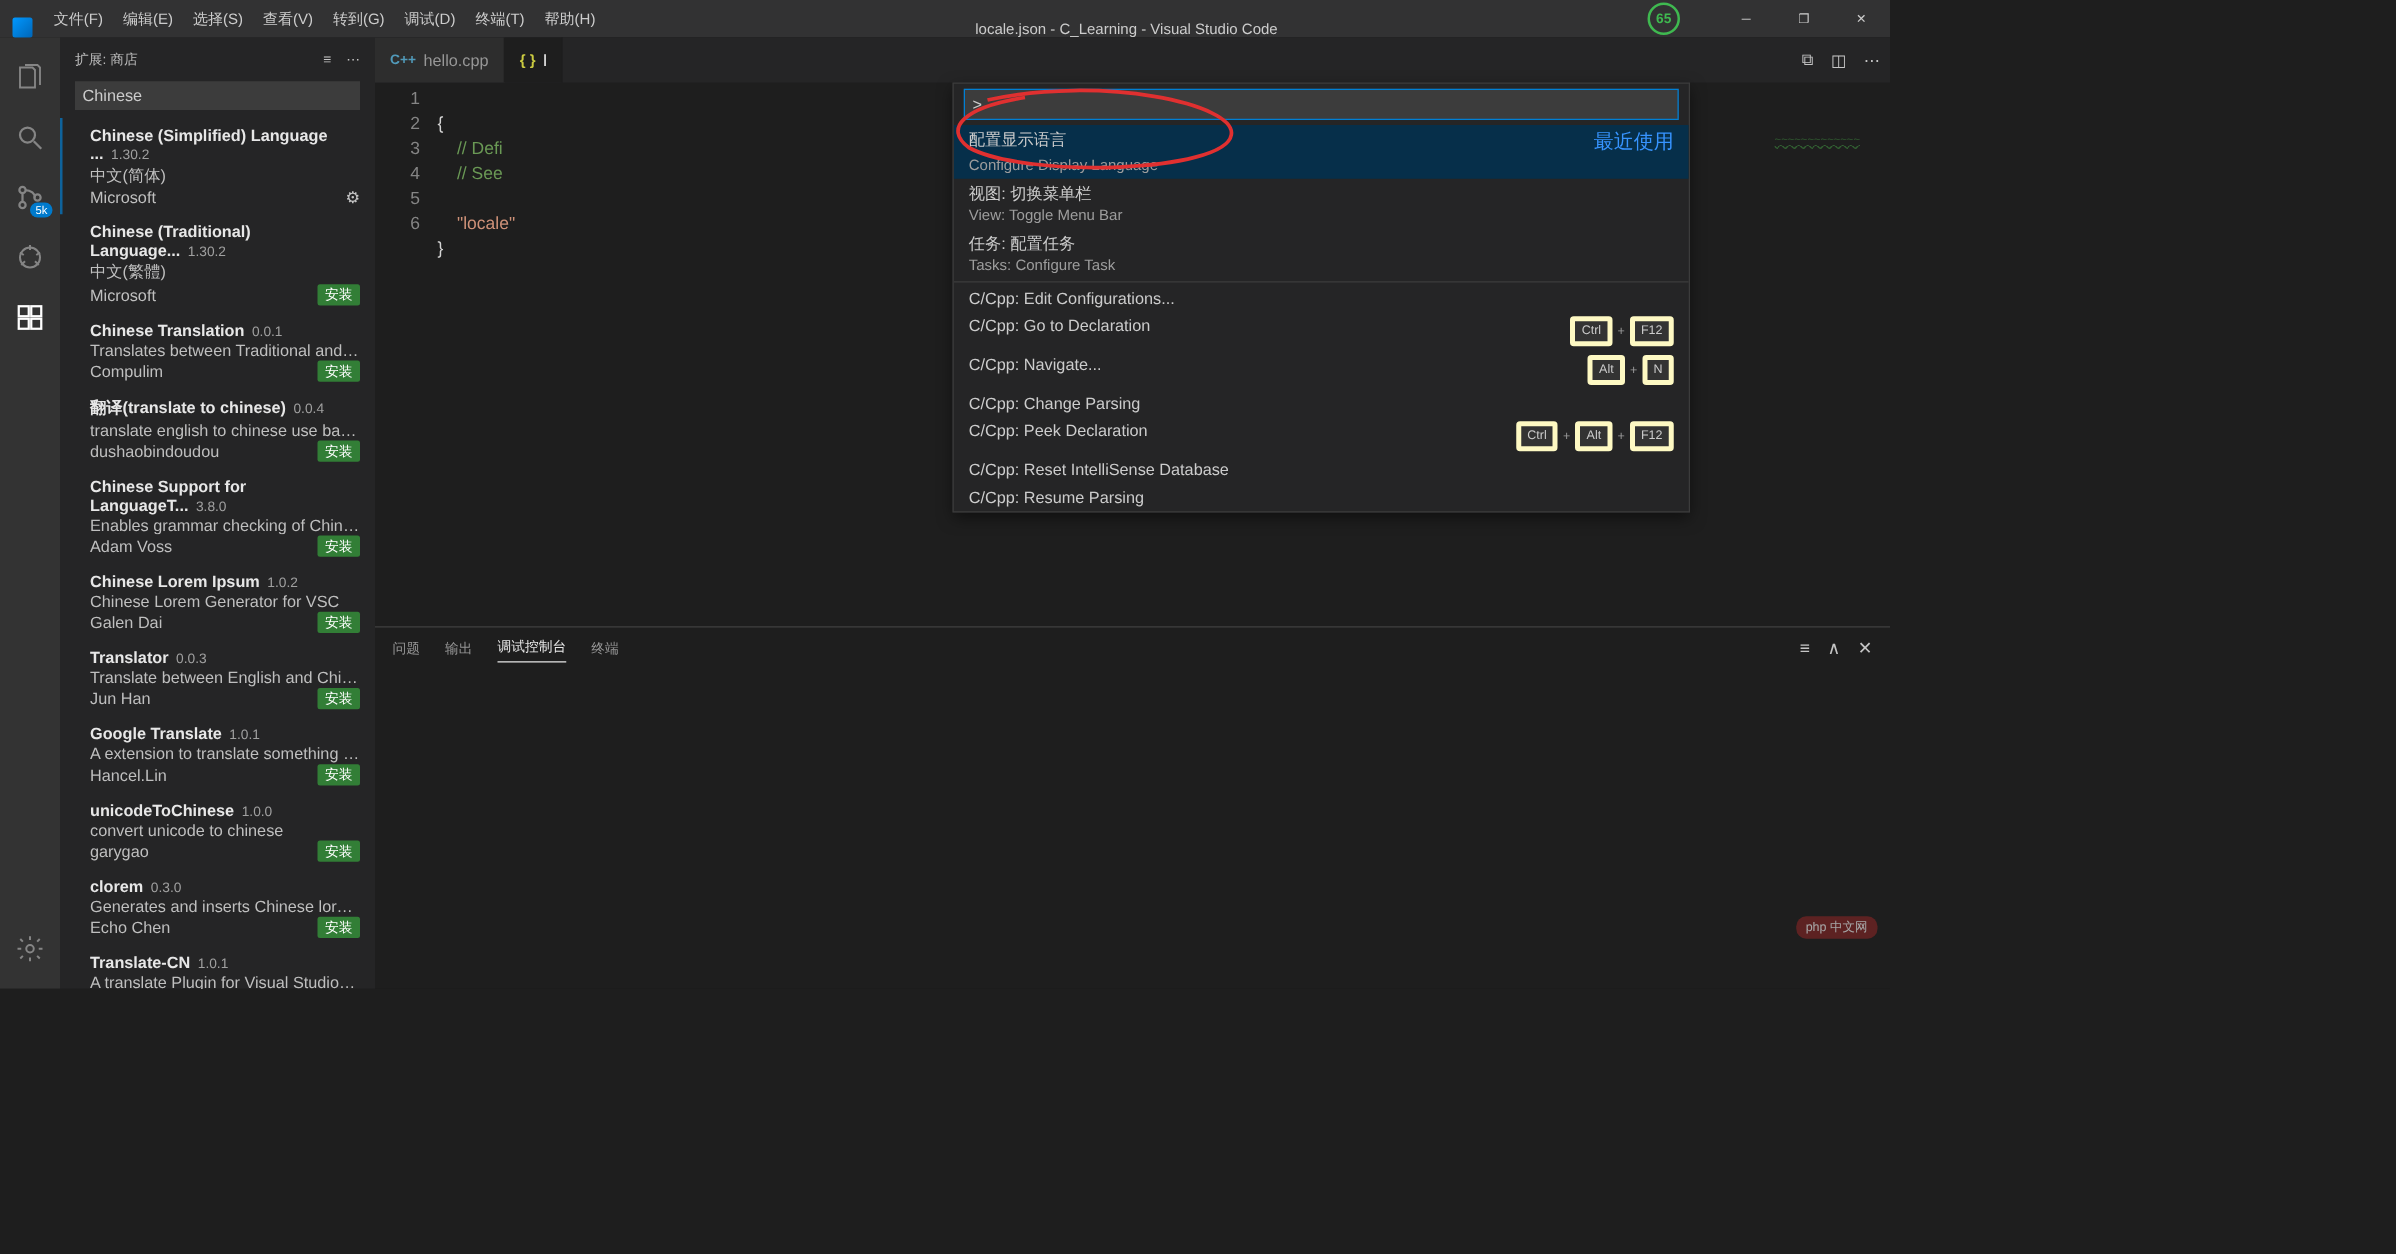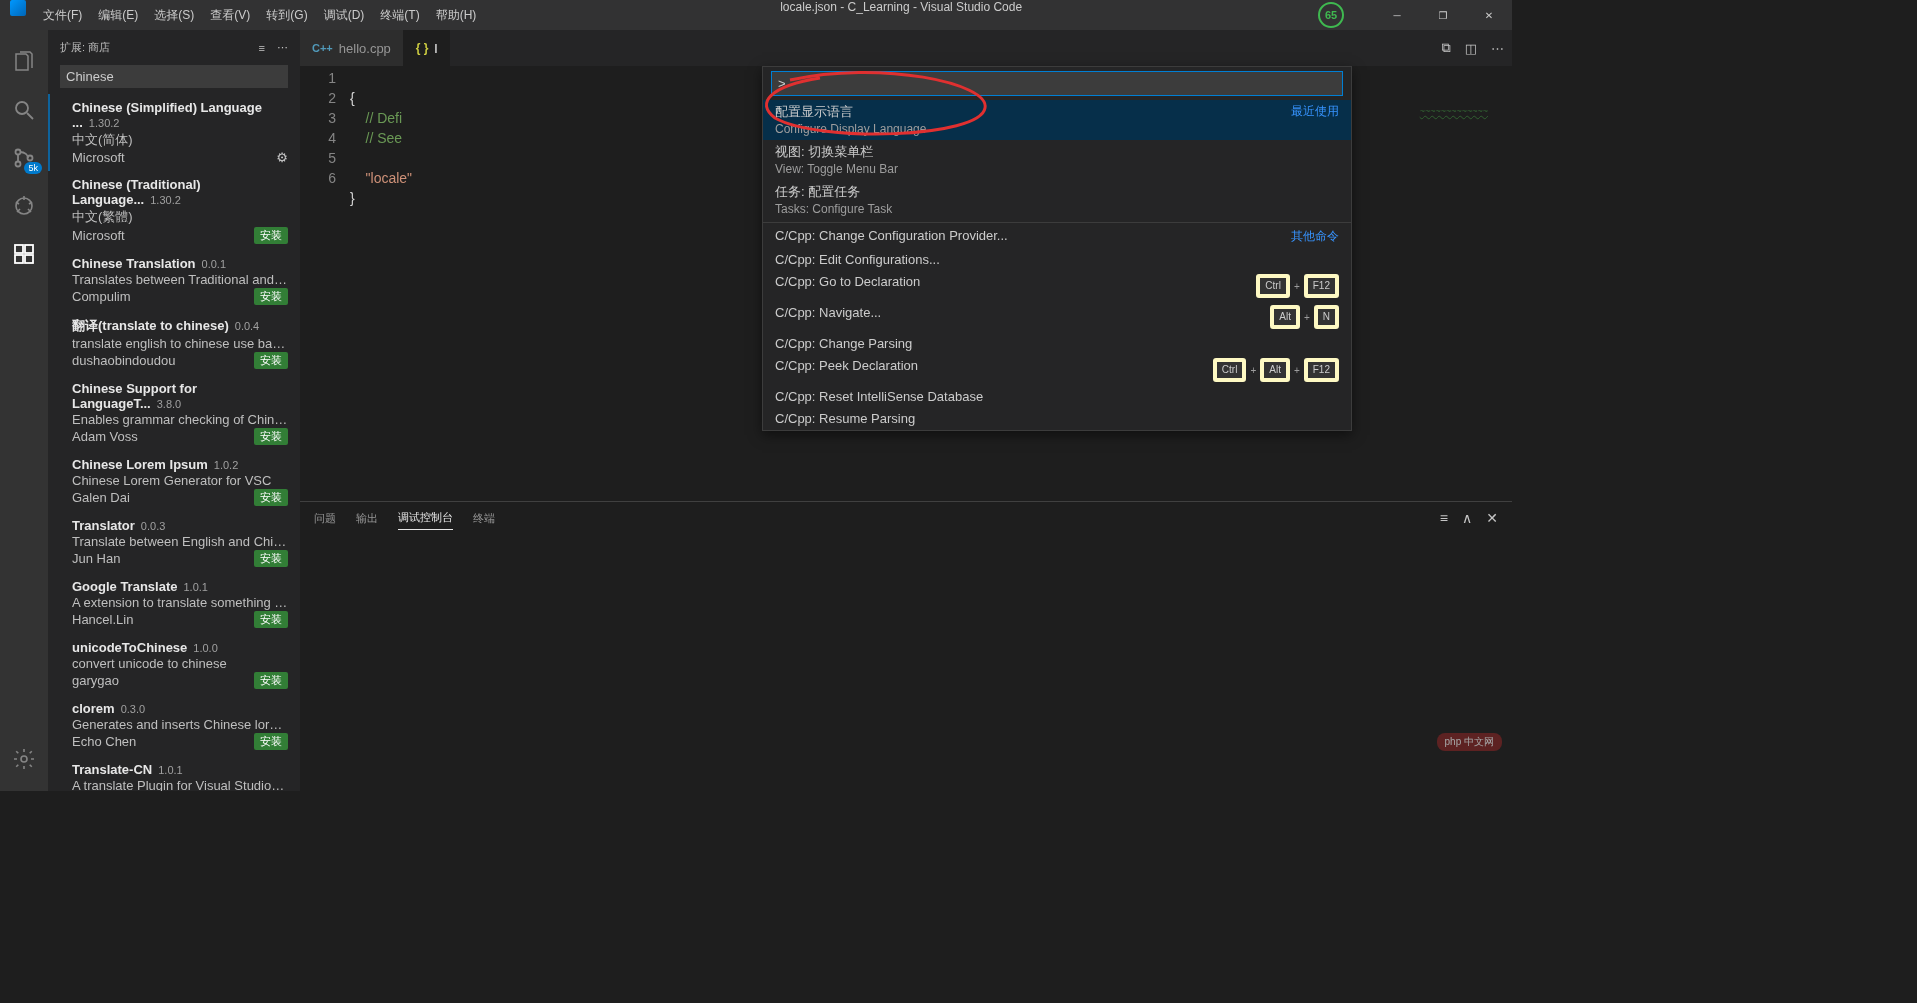--- a/index.html
+++ b/index.html
@@ -1,18 +1,18 @@
 <!DOCTYPE html>
 <html><head>
 <meta charset="utf-8">
 <style>
 * { margin: 0; padding: 0; box-sizing: border-box; font-family: "Segoe UI", "Microsoft YaHei", sans-serif; }
 body { background: #1e1e1e; color: #cccccc; font-size: 13px; width: 1512px; height: 791px; overflow: hidden; position: relative; }
 
-.titlebar { height: 30px; background: #323233; display: flex; align-items: flex-start; color: #cccccc; }
+.titlebar { height: 30px; background: #323233; display: flex; align-items: flex-end; color: #cccccc; }
 .titlebar .vscode-icon { width: 35px; display: flex; justify-content: center; align-items: center; }
 .titlebar .vscode-icon .ico { width: 16px; height: 16px; background: linear-gradient(135deg,#0098ff,#0066b8); border-radius: 2px; position: relative; }
 .menu { display: flex; }
 .menu-item { padding: 0 8px; line-height: 30px; font-size: 12px; }
 .title-center { flex: 1; text-align: center; font-size: 12px; color: #cccccc; }
 .title-right { display: flex; align-items: center; }
 .win-btn { width: 46px; height: 30px; display: flex; align-items: center; justify-content: center; color: #cccccc; font-size: 10px; }
 .badge-65 { width: 26px; height: 26px; border-radius: 50%; border: 2px solid #3fb950; color: #3fb950; font-size: 11px; display: flex; align-items: center; justify-content: center; margin-right: 30px; font-weight: bold; }
 
 .main-row { display: flex; height: calc(100% - 30px); }
@@ -64,21 +64,21 @@
 .panel-tab.active { color: #e7e7e7; border-bottom: 1px solid #e7e7e7; }
 .panel-actions { margin-left: auto; display: flex; gap: 14px; color: #c5c5c5; font-size: 14px; }
 
 .quick-open { position: absolute; top: 36px; left: 462px; width: 590px; background: #252526; box-shadow: 0 4px 12px rgba(0,0,0,0.5); z-index: 50; border: 1px solid #3c3c3c; }
 .quick-open .qinput-wrap { padding: 4px; position: relative; }
 .quick-open input { width: calc(100% - 8px); background: #3c3c3c; border: 1px solid #007fd4; color: #cccccc; padding: 4px 6px; font-size: 13px; outline: none; margin: 0 4px; }
 .q-list { max-height: 340px; overflow: hidden; }
 .q-item { padding: 3px 12px 4px 12px; }
 .q-item.selected { background: #062f4a; }
 .q-main { color: #cccccc; font-size: 13px; display: flex; }
-.q-main .right-hint { margin-left: auto; color: #3794ff; font-size: 12px; }
+.q-main .right-hint { margin-left: auto; color: #3794ff; font-size: 16px; }
 .q-sub { color: #9d9d9d; font-size: 12px; margin-top: 1px; }
 .q-sep { border-top: 1px solid #3c3c3c; margin: 2px 0; }
 .q-item .kbd-row { margin-left: auto; display: flex; gap: 4px; align-items: center; }
 .kbd { background: #333333; border: 4px solid #fef9c3; border-radius: 3px; padding: 0 5px; font-size: 10px; color: #ccc; line-height: 16px; }
 .kbd-plus { color: #9d9d9d; font-size: 10px; }
 
 .red-ink { position: absolute; top: 38px; left: 460px; z-index: 60; pointer-events: none; }
 .php-wm { position: absolute; right: 10px; bottom: 40px; background: rgba(180,40,40,0.7); color: #fff; font-size: 10px; padding: 2px 8px; border-radius: 8px; opacity: 0.6; }
 .green-err { position: absolute; top: 40px; right: 24px; color: #4ec04e; font-size: 9px; opacity: 0.4; text-decoration: underline wavy; }
 </style>
@@ -329,26 +329,20 @@
           </div>
           <div class="q-item">
             <div class="q-main">
               <span>任务: 配置任务</span>
             </div>
             <div class="q-sub">Tasks: Configure Task</div>
           </div>
           <div class="q-sep"></div>
           <div class="q-item">
             <div class="q-main">
-              <span>C/Cpp: Change Configuration Provider...</span>
-              <span class="right-hint">其他命令</span>
-            </div>
-          </div>
-          <div class="q-item">
-            <div class="q-main">
               <span>C/Cpp: Edit Configurations...</span>
             </div>
           </div>
           <div class="q-item">
             <div class="q-main">
               <span>C/Cpp: Go to Declaration</span>
               <span class="kbd-row">
                 <span class="kbd">Ctrl</span>
                 <span class="kbd-plus">+</span>
                 <span class="kbd">F12</span>

